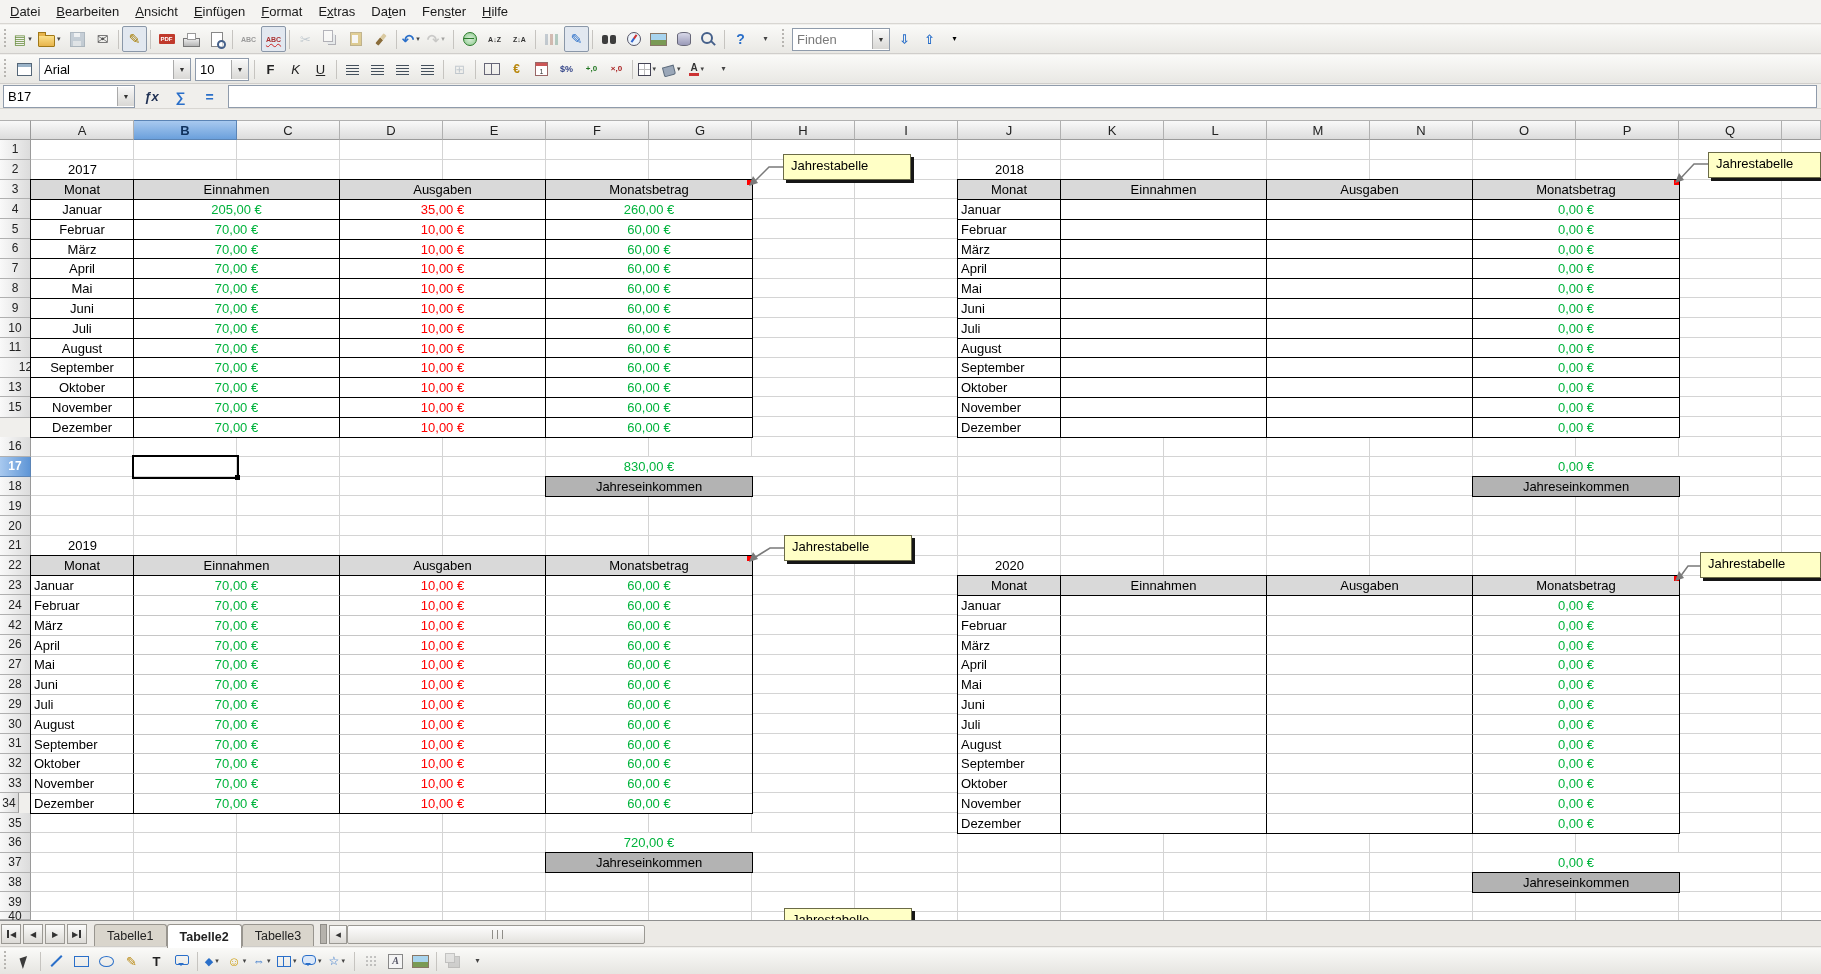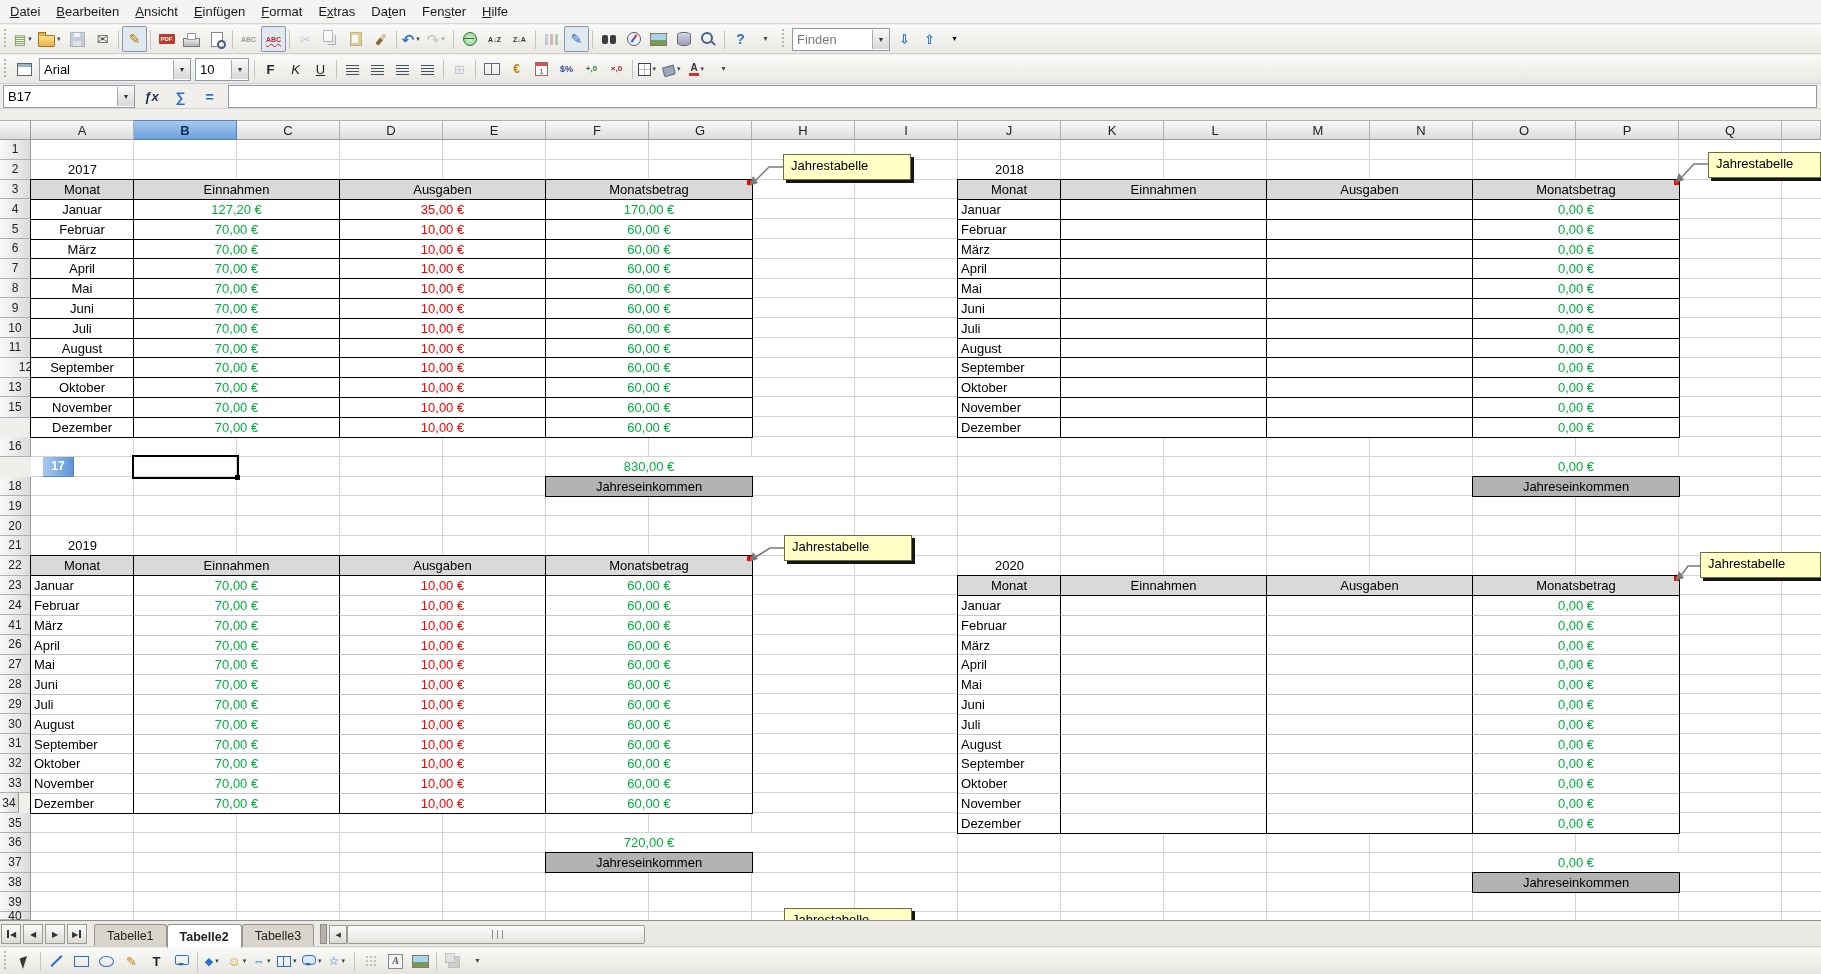--- a/index.html
+++ b/index.html
@@ -515,29 +515,29 @@
     <div class="rhead abs" style="left: 0px; top: 258.8px; width: 31px; height: 19.8px;">7</div>
     <div class="rhead abs" style="left: 0px; top: 278.6px; width: 31px; height: 19.8px;">8</div>
     <div class="rhead abs" style="left: 0px; top: 298.4px; width: 31px; height: 19.8px;">9</div>
     <div class="rhead abs" style="left: 0px; top: 318.2px; width: 31px; height: 19.8px;">10</div>
     <div class="rhead abs" style="left: 0px; top: 338px; width: 31px; height: 19.8px;">11</div>
     <div class="rhead abs" style="left: 0px; top: 357.8px; width: 52px; height: 19.8px;">12</div>
     <div class="rhead abs" style="left: 0px; top: 377.6px; width: 31px; height: 19.8px;">13</div>
     <div class="rhead abs" style="left: 0px; top: 397.4px; width: 31px; height: 19.8px;">14</div>
     <div class="rhead abs" style="left: 0px; top: 398px; width: 31px; height: 19.8px;">15</div>
     <div class="rhead abs" style="left: 0px; top: 437px; width: 31px; height: 19.8px;">16</div>
-    <div class="rhead sel abs" style="left: 0px; top: 456.8px; width: 31px; height: 19.8px; margin-left: 43px;">17</div>
+    <div class="rhead sel abs" style="left: 0px; top: 456.8px; width: 31px; height: 19.8px;">17</div>
     <div class="rhead abs" style="left: 0px; top: 476.6px; width: 31px; height: 19.8px;">18</div>
     <div class="rhead abs" style="left: 0px; top: 496.4px; width: 31px; height: 19.8px;">19</div>
     <div class="rhead abs" style="left: 0px; top: 516.2px; width: 31px; height: 19.8px;">20</div>
     <div class="rhead abs" style="left: 0px; top: 536px; width: 31px; height: 19.8px;">21</div>
     <div class="rhead abs" style="left: 0px; top: 555.8px; width: 31px; height: 19.8px;">22</div>
     <div class="rhead abs" style="left: 0px; top: 575.6px; width: 31px; height: 19.8px;">23</div>
     <div class="rhead abs" style="left: 0px; top: 595.4px; width: 31px; height: 19.8px;">24</div>
-    <div class="rhead abs" style="left: 0px; top: 615.2px; width: 31px; height: 19.8px;">41</div>
+    <div class="rhead abs" style="left: 0px; top: 615.2px; width: 31px; height: 19.8px;">42</div>
     <div class="rhead abs" style="left: 0px; top: 635px; width: 31px; height: 19.8px;">26</div>
     <div class="rhead abs" style="left: 0px; top: 654.8px; width: 31px; height: 19.8px;">27</div>
     <div class="rhead abs" style="left: 0px; top: 674.6px; width: 31px; height: 19.8px;">28</div>
     <div class="rhead abs" style="left: 0px; top: 694.4px; width: 31px; height: 19.8px;">29</div>
     <div class="rhead abs" style="left: 0px; top: 714.2px; width: 31px; height: 19.8px;">30</div>
     <div class="rhead abs" style="left: 0px; top: 734px; width: 31px; height: 19.8px;">31</div>
     <div class="rhead abs" style="left: 0px; top: 753.8px; width: 31px; height: 19.8px;">32</div>
     <div class="rhead abs" style="left: 0px; top: 773.6px; width: 31px; height: 19.8px;">33</div>
     <div class="rhead abs" style="left: 0px; top: 793.4px; width: 19px; height: 19.8px;">34</div>
     <div class="rhead abs" style="left: 0px; top: 813.2px; width: 31px; height: 19.8px;">35</div>
@@ -546,23 +546,23 @@
     <div class="rhead abs" style="left: 0px; top: 872.6px; width: 31px; height: 19.8px;">38</div>
     <div class="rhead abs" style="left: 0px; top: 892.4px; width: 31px; height: 19.8px;">39</div>
     <div class="rhead abs" style="left: 0px; top: 912.2px; width: 31px; height: 7.8px;">40</div>
     <div class="cell abs" style="left: 31px; top: 159.8px; width: 103px; height: 19.8px;">2017</div>
     <div class="tblock abs" style="left: 30px; top: 178.6px; width: 723px; height: 259.4px;">
       <div class="cell hcell abs" style="left: 0px; top: 0px; width: 103px; height: 20.4px;">Monat</div>
       <div class="cell hcell abs" style="left: 103px; top: 0px; width: 206px; height: 20.4px;">Einnahmen</div>
       <div class="cell hcell abs" style="left: 309px; top: 0px; width: 206px; height: 20.4px;">Ausgaben</div>
       <div class="cell hcell last abs" style="left: 515px; top: 0px; width: 206px; height: 20.4px;">Monatsbetrag</div>
       <div class="cell abs" style="left: 0px; top: 20.4px; width: 103px; height: 19.8px; border-right: 1px solid rgb(0, 0, 0); border-bottom: 1px solid rgb(0, 0, 0);">Januar</div>
-      <div class="cell vg abs" style="left: 103px; top: 20.4px; width: 206px; height: 19.8px; border-right: 1px solid rgb(0, 0, 0); border-bottom: 1px solid rgb(0, 0, 0);">127,20 €</div>
+      <div class="cell vg abs" style="left: 103px; top: 20.4px; width: 206px; height: 19.8px; border-right: 1px solid rgb(0, 0, 0); border-bottom: 1px solid rgb(0, 0, 0);">205,00 €</div>
       <div class="cell vr abs" style="left: 309px; top: 20.4px; width: 206px; height: 19.8px; border-right: 1px solid rgb(0, 0, 0); border-bottom: 1px solid rgb(0, 0, 0);">35,00 €</div>
-      <div class="cell vg abs" style="left: 515px; top: 20.4px; width: 206px; height: 19.8px; border-bottom: 1px solid rgb(0, 0, 0);">170,00 €</div>
+      <div class="cell vg abs" style="left: 515px; top: 20.4px; width: 206px; height: 19.8px; border-bottom: 1px solid rgb(0, 0, 0);">260,00 €</div>
       <div class="cell abs" style="left: 0px; top: 40.2px; width: 103px; height: 19.8px; border-right: 1px solid rgb(0, 0, 0); border-bottom: 1px solid rgb(0, 0, 0);">Februar</div>
       <div class="cell vg abs" style="left: 103px; top: 40.2px; width: 206px; height: 19.8px; border-right: 1px solid rgb(0, 0, 0); border-bottom: 1px solid rgb(0, 0, 0);">70,00 €</div>
       <div class="cell vr abs" style="left: 309px; top: 40.2px; width: 206px; height: 19.8px; border-right: 1px solid rgb(0, 0, 0); border-bottom: 1px solid rgb(0, 0, 0);">10,00 €</div>
       <div class="cell vg abs" style="left: 515px; top: 40.2px; width: 206px; height: 19.8px; border-bottom: 1px solid rgb(0, 0, 0);">60,00 €</div>
       <div class="cell abs" style="left: 0px; top: 60px; width: 103px; height: 19.8px; border-right: 1px solid rgb(0, 0, 0); border-bottom: 1px solid rgb(0, 0, 0);">März</div>
       <div class="cell vg abs" style="left: 103px; top: 60px; width: 206px; height: 19.8px; border-right: 1px solid rgb(0, 0, 0); border-bottom: 1px solid rgb(0, 0, 0);">70,00 €</div>
       <div class="cell vr abs" style="left: 309px; top: 60px; width: 206px; height: 19.8px; border-right: 1px solid rgb(0, 0, 0); border-bottom: 1px solid rgb(0, 0, 0);">10,00 €</div>
       <div class="cell vg abs" style="left: 515px; top: 60px; width: 206px; height: 19.8px; border-bottom: 1px solid rgb(0, 0, 0);">60,00 €</div>
       <div class="cell abs" style="left: 0px; top: 79.8px; width: 103px; height: 19.8px; border-right: 1px solid rgb(0, 0, 0); border-bottom: 1px solid rgb(0, 0, 0);">April</div>
       <div class="cell vg abs" style="left: 103px; top: 79.8px; width: 206px; height: 19.8px; border-right: 1px solid rgb(0, 0, 0); border-bottom: 1px solid rgb(0, 0, 0);">70,00 €</div>

